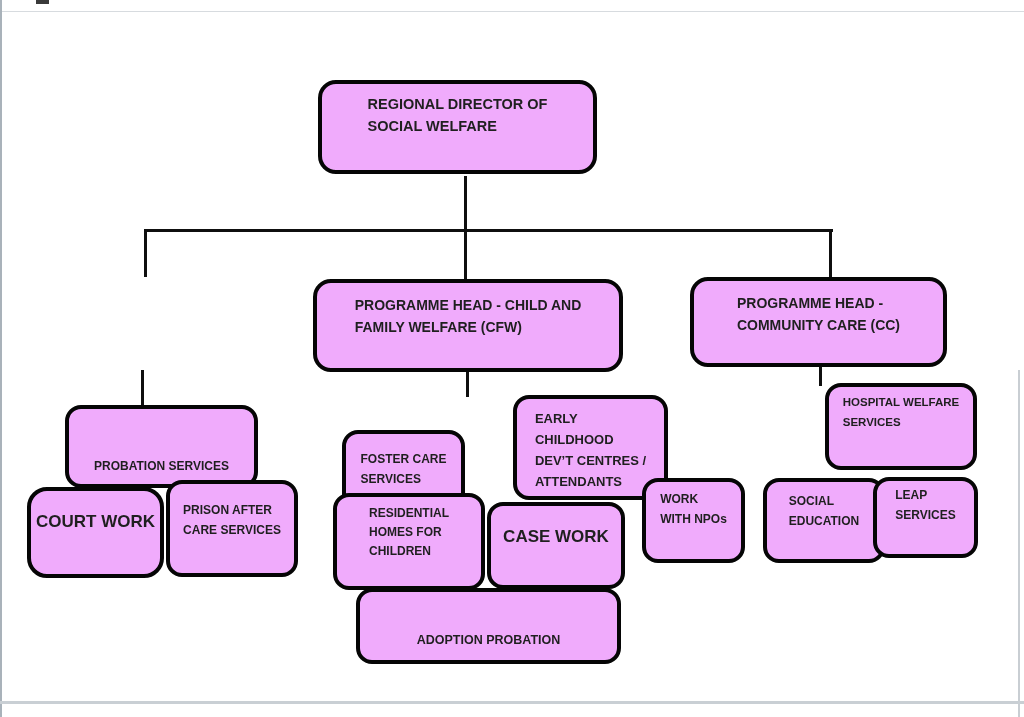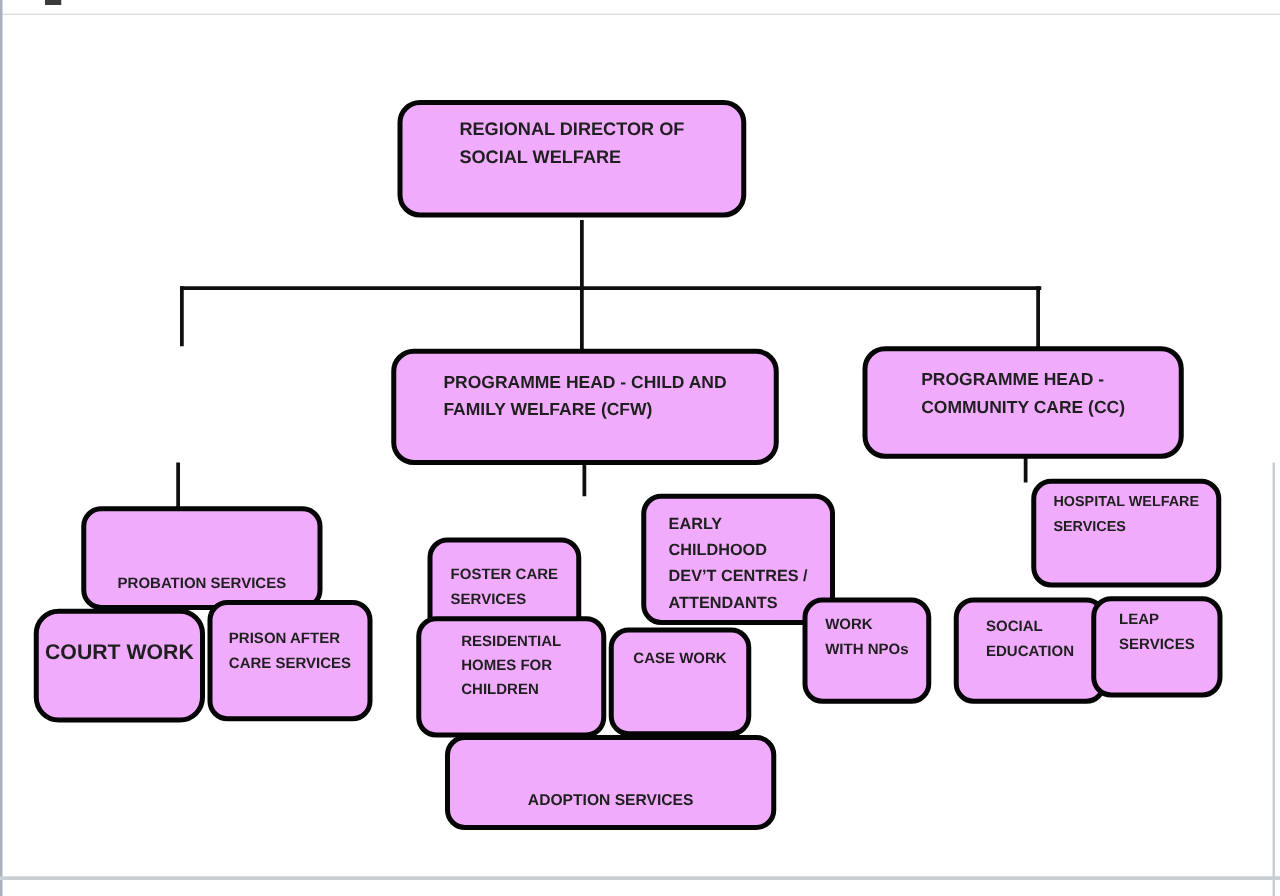--- a/index.html
+++ b/index.html
@@ -88,22 +88,22 @@
 FAMILY WELFARE (CFW)</div>
   <div class="node" style="left:342px;top:394px;width:123px;height:94px;padding-bottom:16px;border-radius:16px;margin-top:36px;">FOSTER CARE
 SERVICES</div>
   <div class="node" style="left:469px;top:395px;width:155px;height:105px;padding-top:5px;font-size:13px;line-height:21px;border-radius:16px;margin-left:44px;">EARLY
 CHILDHOOD
 DEV’T CENTRES /
 ATTENDANTS</div>
   <div class="node" style="left:333px;top:493px;width:152px;height:97px;padding-bottom:19px;line-height:19px;border-radius:16px;">RESIDENTIAL
 HOMES FOR
 CHILDREN</div>
-  <div class="node" style="left:487px;top:502px;width:114px;height:87px;align-items:flex-start;padding-top:10px;font-size:12px;border-radius:16px;">CASE WORK</div>
-  <div class="node" style="left:356px;top:588px;width:265px;height:76px;padding-top:28px;font-size:12.5px;border-radius:16px;">ADOPTION SERVICES</div>
+  <div class="node" style="left:487px;top:502px;width:138px;height:87px;align-items:flex-start;padding-top:21px;font-size:17px;border-radius:16px;">CASE WORK</div>
+  <div class="node" style="left:356px;top:588px;width:265px;height:76px;padding-top:28px;font-size:12.5px;border-radius:16px;">ADOPTION PROBATION</div>
 
   <div class="node head" style="left:690px;top:277px;width:257px;height:90px;padding-bottom:16px;">PROGRAMME HEAD -
 COMMUNITY CARE (CC)</div>
   <div class="node" style="left:825px;top:383px;width:152px;height:87px;padding-bottom:30px;font-size:11.5px;border-radius:16px;">HOSPITAL WELFARE
 SERVICES</div>
   <div class="node" style="left:642px;top:478px;width:103px;height:85px;padding-bottom:24px;border-radius:16px;">WORK
 WITH NPOs</div>
   <div class="node" style="left:748px;top:478px;width:122px;height:85px;padding-bottom:19px;border-radius:16px;margin-left:15px;">SOCIAL
 EDUCATION</div>
   <div class="node" style="left:873px;top:477px;width:105px;height:81px;padding-bottom:25px;border-radius:16px;">LEAP

